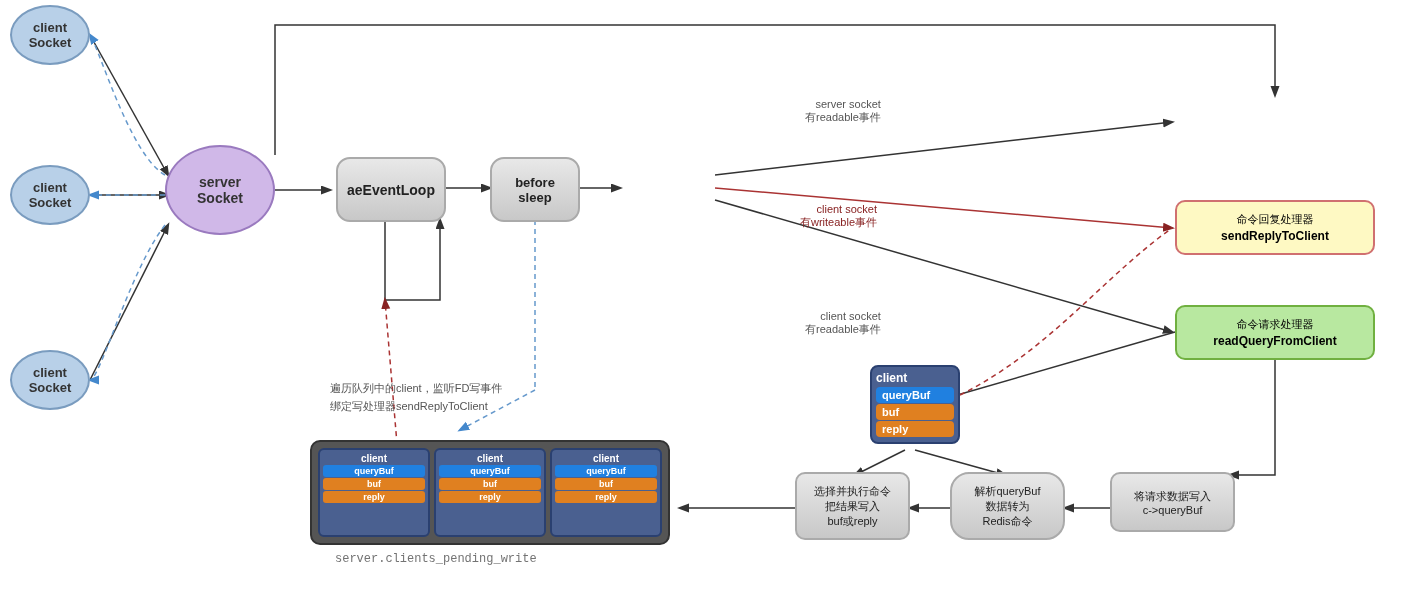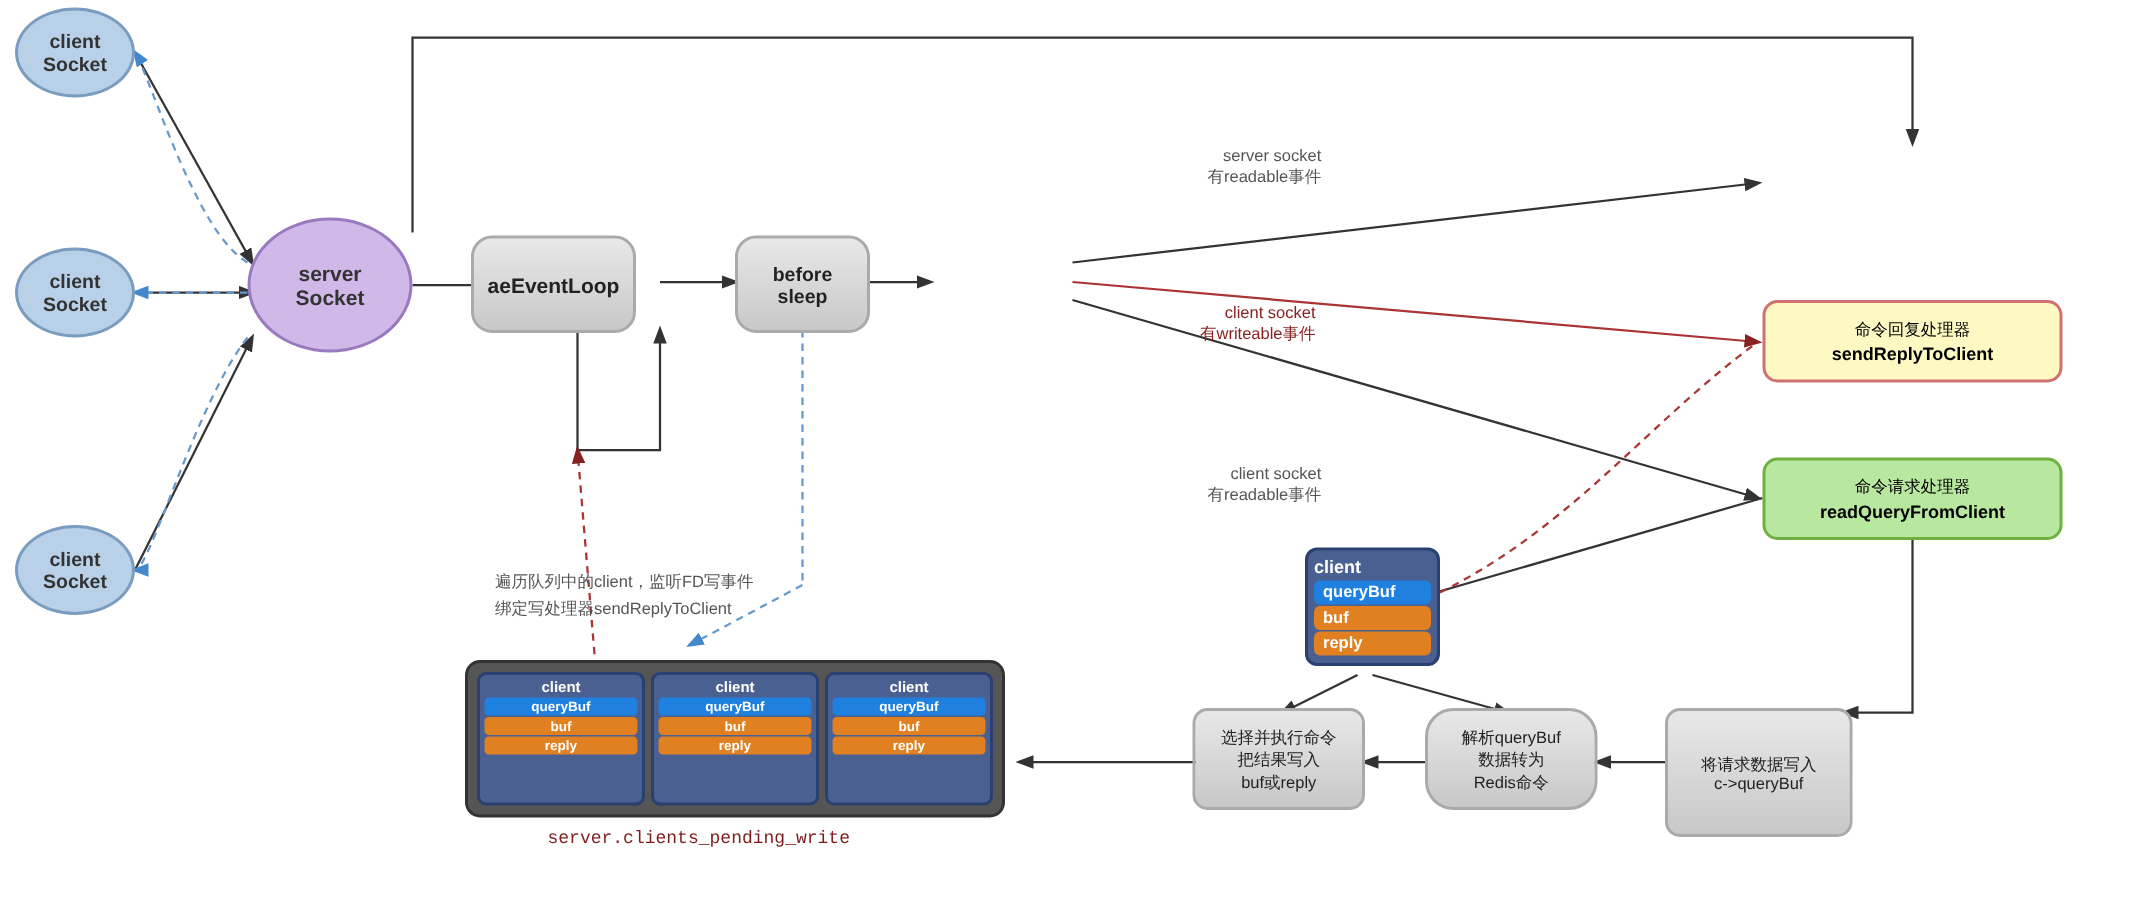--- a/index.html
+++ b/index.html
@@ -248,21 +248,21 @@
   </div>
 
   <div class="node ellipse-node client-socket-node" style="left:10px; top:350px; width:80px; height:60px;">
     <span>client<br>Socket</span>
   </div>
 
   <div class="node ellipse-node server-socket-node" style="left:165px; top:145px; width:110px; height:90px;">
     <span style="font-size:14px;">server<br>Socket</span>
   </div>
 
-  <div class="node rounded-rect" style="left:314px; top:157px; width:110px; height:65px; font-size:14px; font-weight:bold;">
+  <div class="node rounded-rect" style="left:336px; top:157px; width:110px; height:65px; font-size:14px; font-weight:bold;">
     <span>aeEventLoop</span>
   </div>
 
   <div class="node rounded-rect" style="left:490px; top:157px; width:90px; height:65px; font-size:13px; font-weight:bold;">
     <span>before<br>sleep</span>
   </div>
 
 
 
   <div class="node handler-box handler-pink" style="left:1175px; top:200px; width:200px; height:55px;">
@@ -283,21 +283,21 @@
   </div>
 
   <div class="node process-box" style="left:795px; top:472px; width:115px; height:68px; font-size:11px;">
     <span>选择并执行命令<br>把结果写入<br>buf或reply</span>
   </div>
 
   <div class="node process-box" style="left:950px; top:472px; width:115px; height:68px; font-size:11px;border-radius:19px;">
     <span>解析queryBuf<br>数据转为<br>Redis命令</span>
   </div>
 
-  <div class="node process-box" style="left:1110px; top:472px; width:125px; height:86px; font-size:11px;">
+  <div class="node process-box" style="left:1110px; top:472px; width:125px; height:60px; font-size:11px;">
     <span>将请求数据写入<br>c-&gt;queryBuf</span>
   </div>
 
   <div class="node pending-write-box" style="left:310px; top:440px; width:360px; height:105px;">
 
     <div class="pending-client" style="flex:1;">
       <div class="pending-client-title">client</div>
       <div class="small-field field-blue">queryBuf</div>
       <div class="small-field field-orange">buf</div>
       <div class="small-field field-orange">reply</div>
@@ -328,17 +328,17 @@
   </div>
 
   <div class="label-text" style="left:805px; top:310px; font-size:11px; color:#555; text-align:right;">
     <span>client socket<br>有readable事件</span>
   </div>
 
   <div class="label-text" style="left:330px; top:380px; font-size:11px; color:#555; line-height:1.6;">
     <span>遍历队列中的client，监听FD写事件<br>绑定写处理器sendReplyToClient</span>
   </div>
 
-  <div class="label-text" style="left:335px; top:552px; font-size:12px; color:#7f1d1d; font-family: 'Courier New', monospace; margin-left: 30px;">
+  <div class="label-text" style="left:335px; top:552px; font-size:12px; color:#737373; font-family: 'Courier New', monospace;">
     <span>server.clients_pending_write</span>
   </div>
 
 </div>
 
 </body></html>

